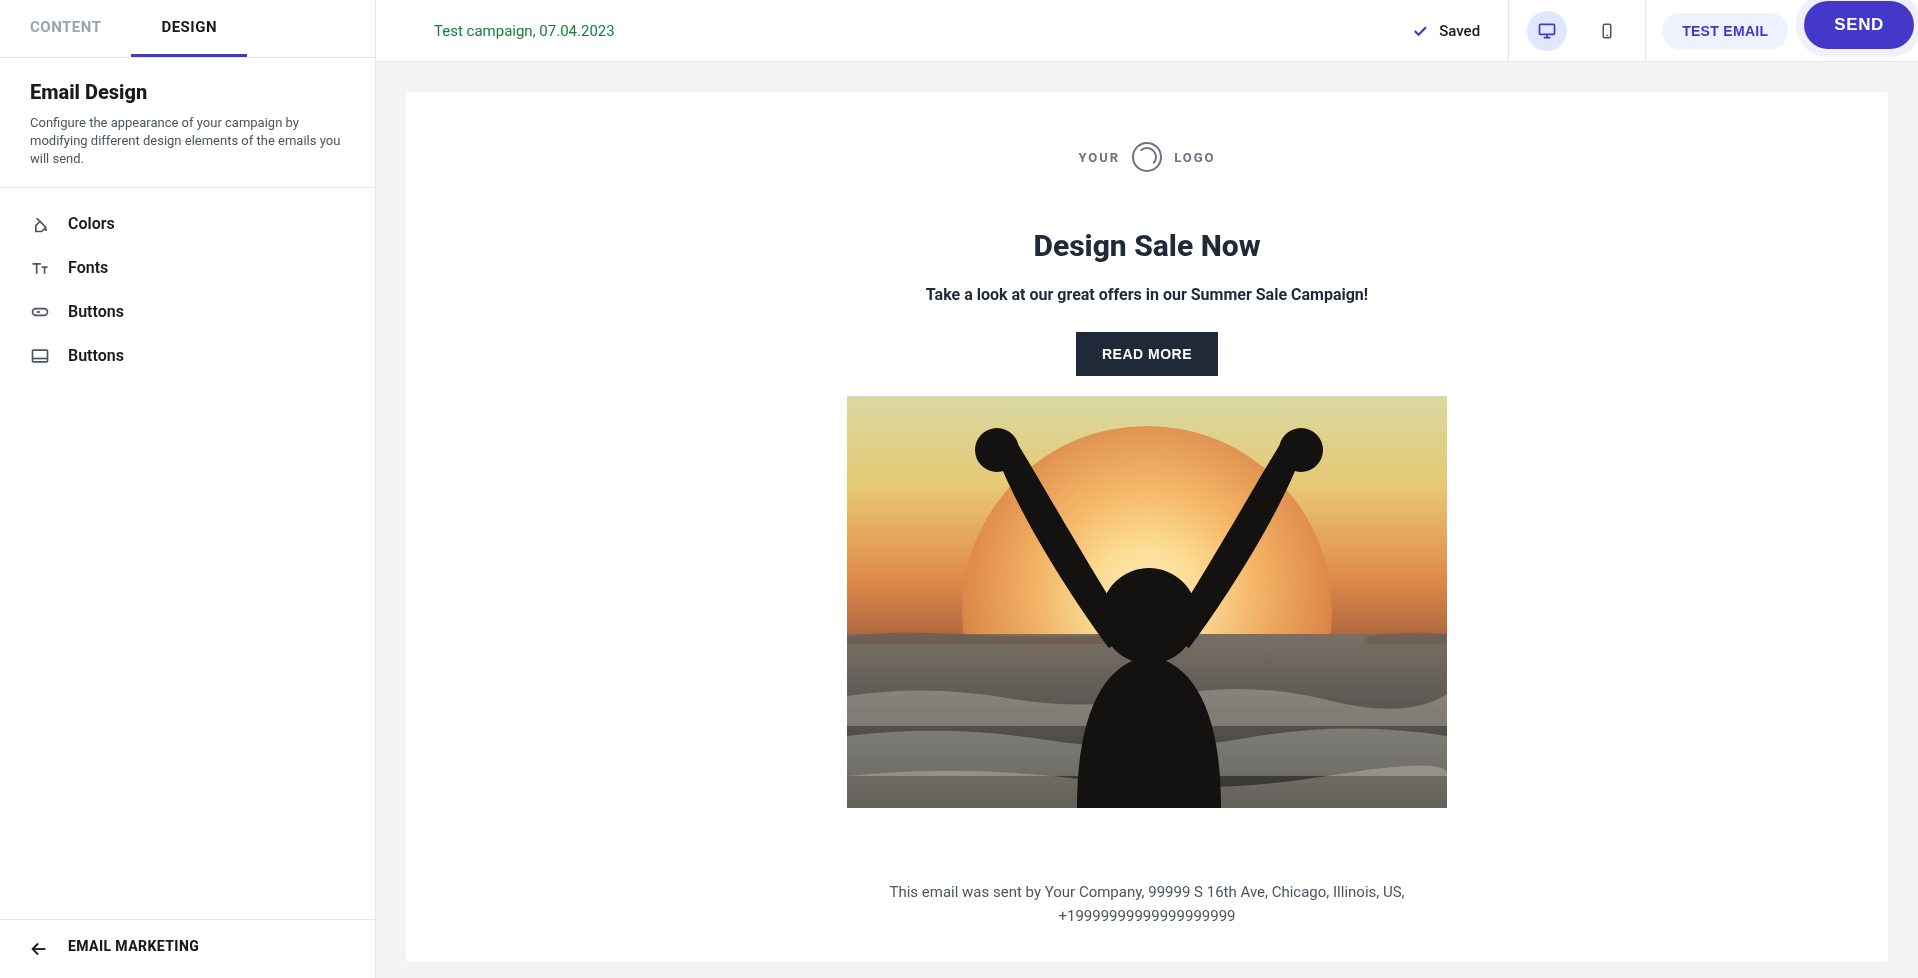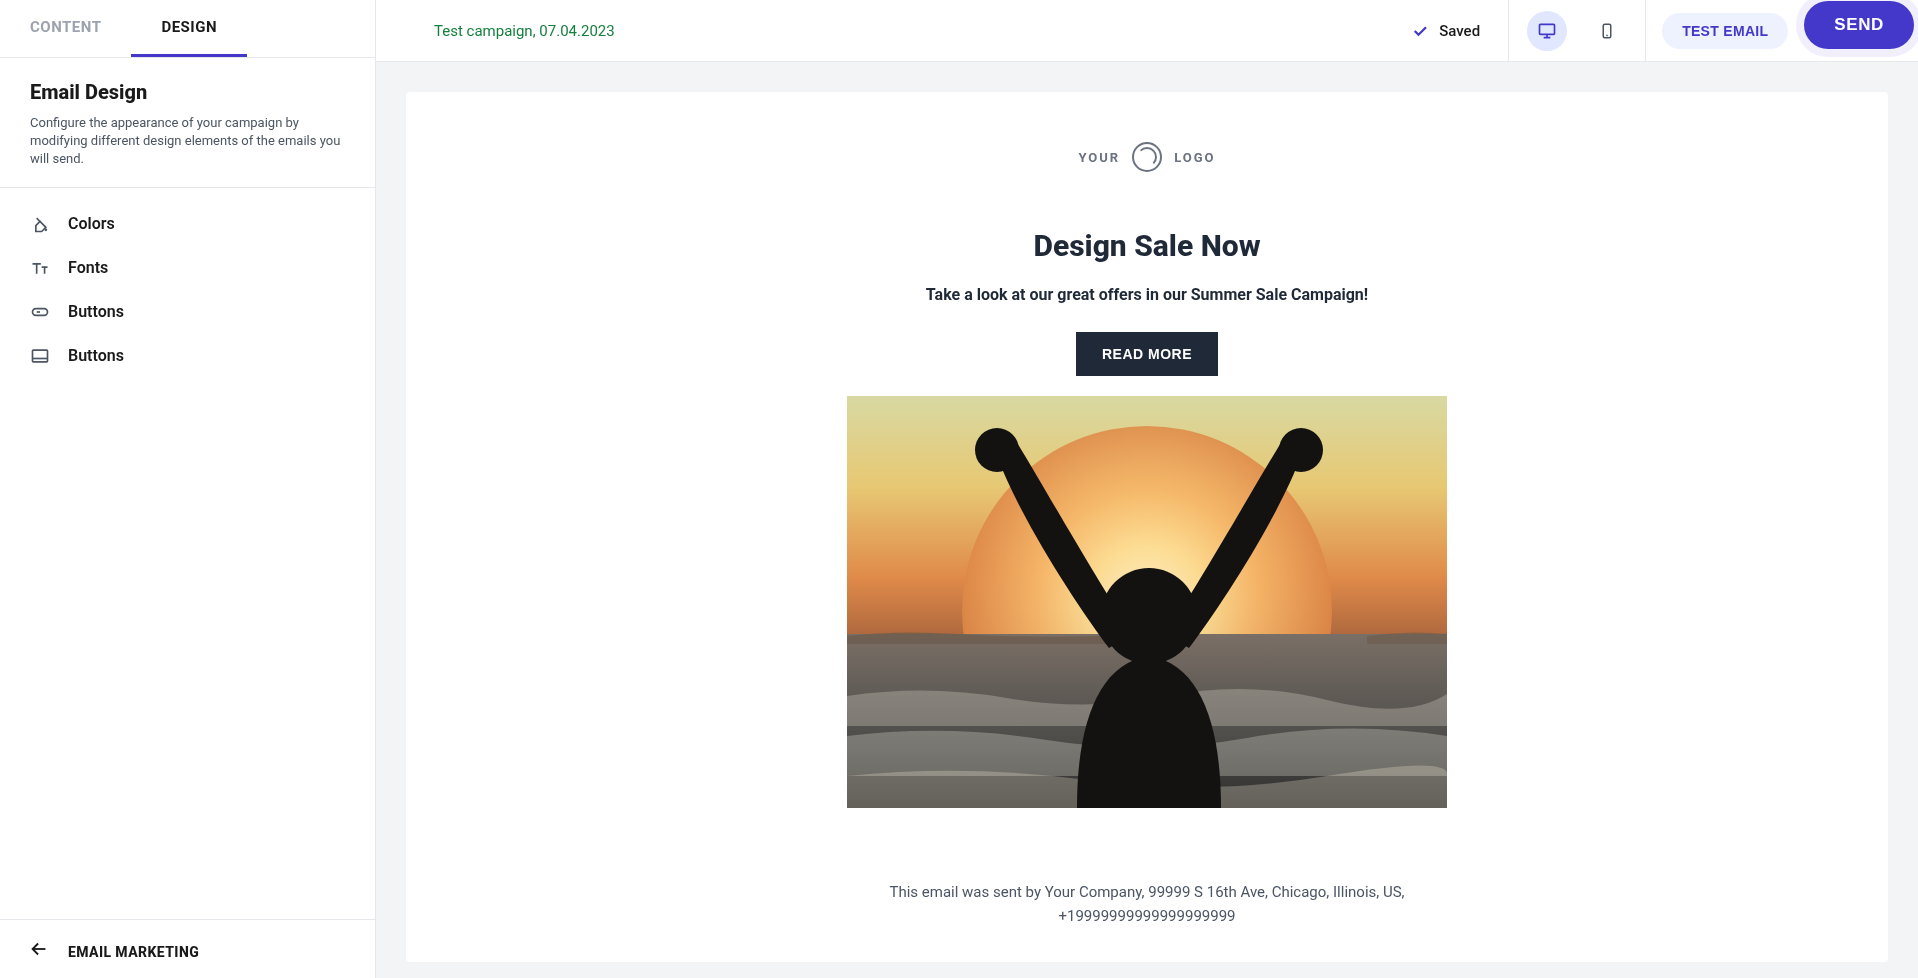--- a/index.html
+++ b/index.html
@@ -10,21 +10,21 @@
 .sidebar { width: 376px; border-right: 1px solid #e5e7eb; display: flex; flex-direction: column; background: #fff; }
 .tabs { display: flex; border-bottom: 1px solid #e5e7eb; }
 .tab { padding: 18px 30px; font-size: 15px; font-weight: 700; letter-spacing: 0.5px; color: #9ca3af; cursor: pointer; }
 .tab.active { color: #1a1a1a; border-bottom: 3px solid #4338ca; text-align: center; }
 .section { padding: 22px 30px 18px; border-bottom: 1px solid #e5e7eb; }
 .section-title { font-size: 20px; font-weight: 800; margin-bottom: 10px; }
 .section-desc { font-size: 13px; color: #4b5563; line-height: 1.4; }
 .menu { padding: 14px 8px; }
 .menu-item { display: flex; align-items: center; gap: 18px; padding: 12px 22px; font-size: 16px; font-weight: 600; cursor: pointer; border-radius: 4px; }
 .menu-item .micon { width: 20px; height: 20px; display: inline-flex; align-items: center; justify-content: center; color: #4b5563; }
-.sidebar-footer { margin-top: auto; border-top: 1px solid #e5e7eb; padding: 18px 28px; display: flex; align-items: flex-end; gap: 18px; font-size: 14px; font-weight: 800; letter-spacing: 0.4px; cursor: pointer; }
+.sidebar-footer { margin-top: auto; border-top: 1px solid #e5e7eb; padding: 18px 28px; display: flex; align-items: flex-start; gap: 18px; font-size: 14px; font-weight: 800; letter-spacing: 0.4px; cursor: pointer; }
 .sidebar-footer .micon { width: 22px; height: 22px; }
 
 
 .main { flex: 1; display: flex; flex-direction: column; background: #fff; }
 .topbar { display: flex; align-items: center; border-bottom: 1px solid #e5e7eb; height: 62px; padding: 0 0 0 22px; }
 .campaign-name { font-size: 15px; color: #15803d; flex: 1; margin-left: 36px; }
 .saved { display: flex; align-items: center; gap: 10px; font-size: 15px; color: #1a1a1a; font-weight: 500; margin-right: 28px; }
 .device-group { display: flex; align-items: center; border-left: 1px solid #e5e7eb; border-right: 1px solid #e5e7eb; height: 100%; padding: 0 18px; gap: 20px; }
 .device-btn { width: 40px; height: 40px; border-radius: 20px; display: flex; align-items: center; justify-content: center; cursor: pointer; color: #4b5563; }
 .device-btn.active { background: #e0e7ff; color: #4338ca; }

